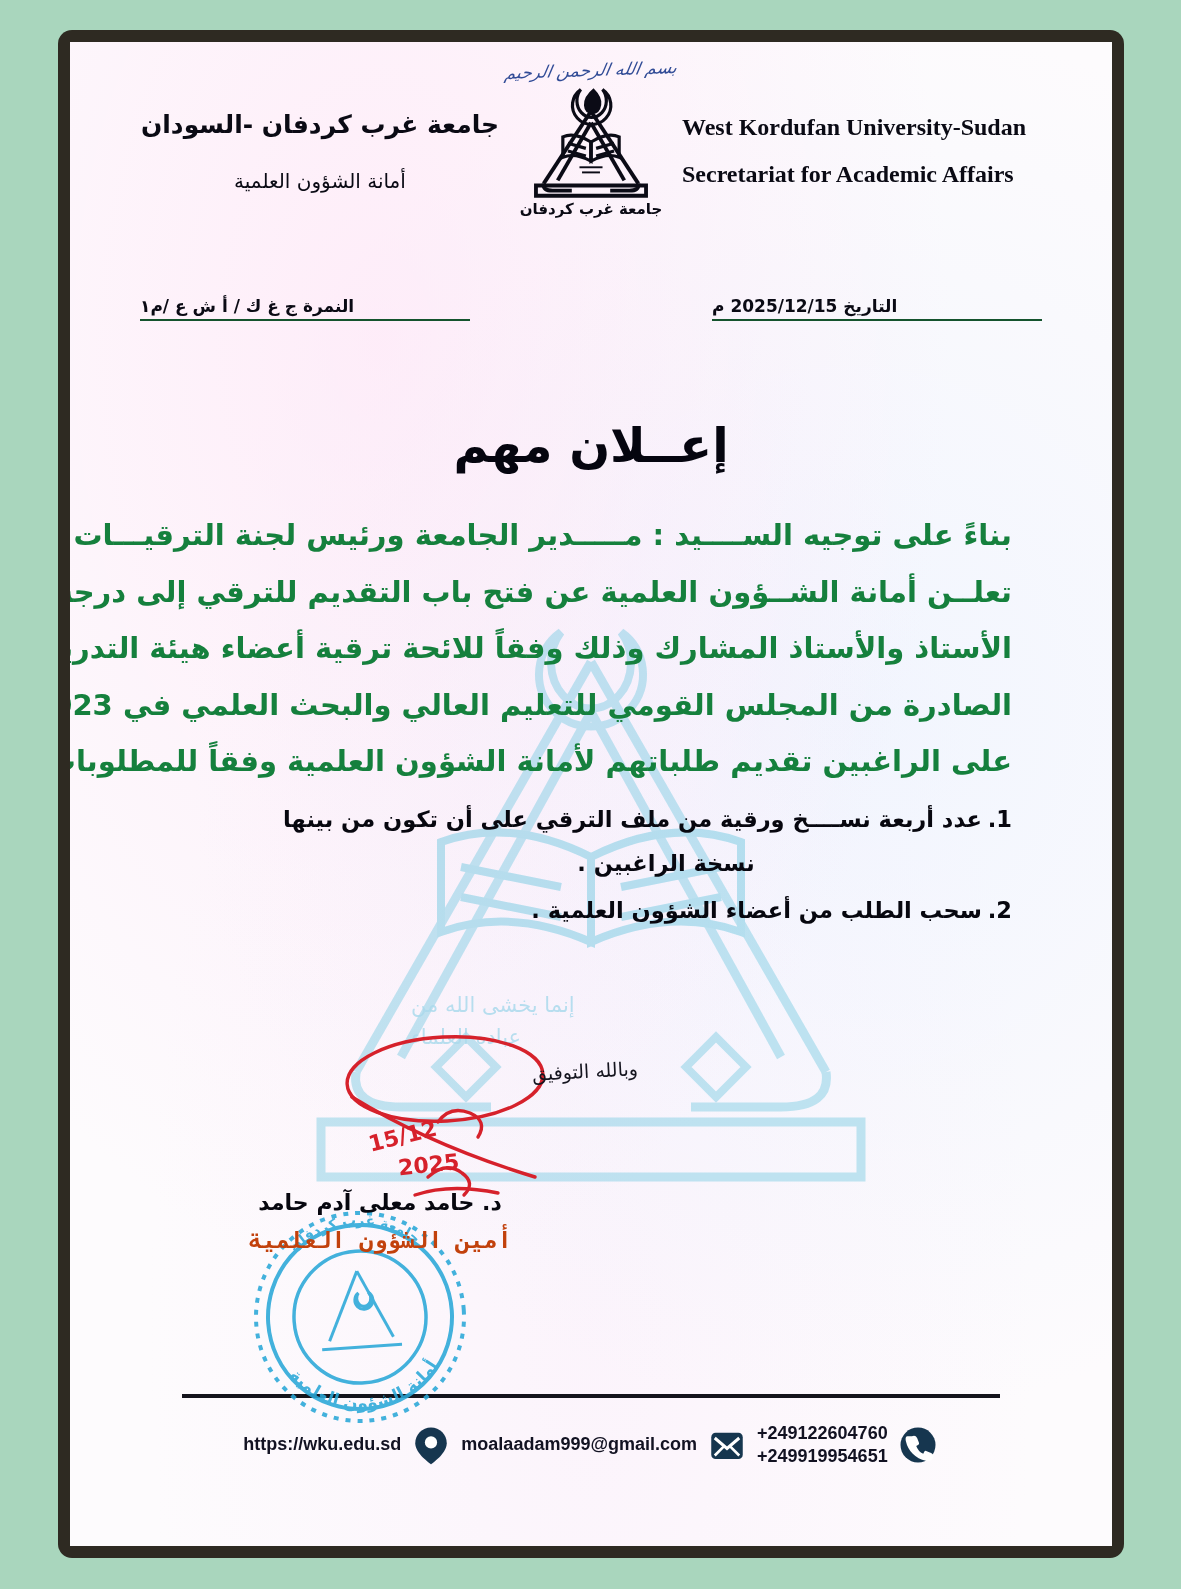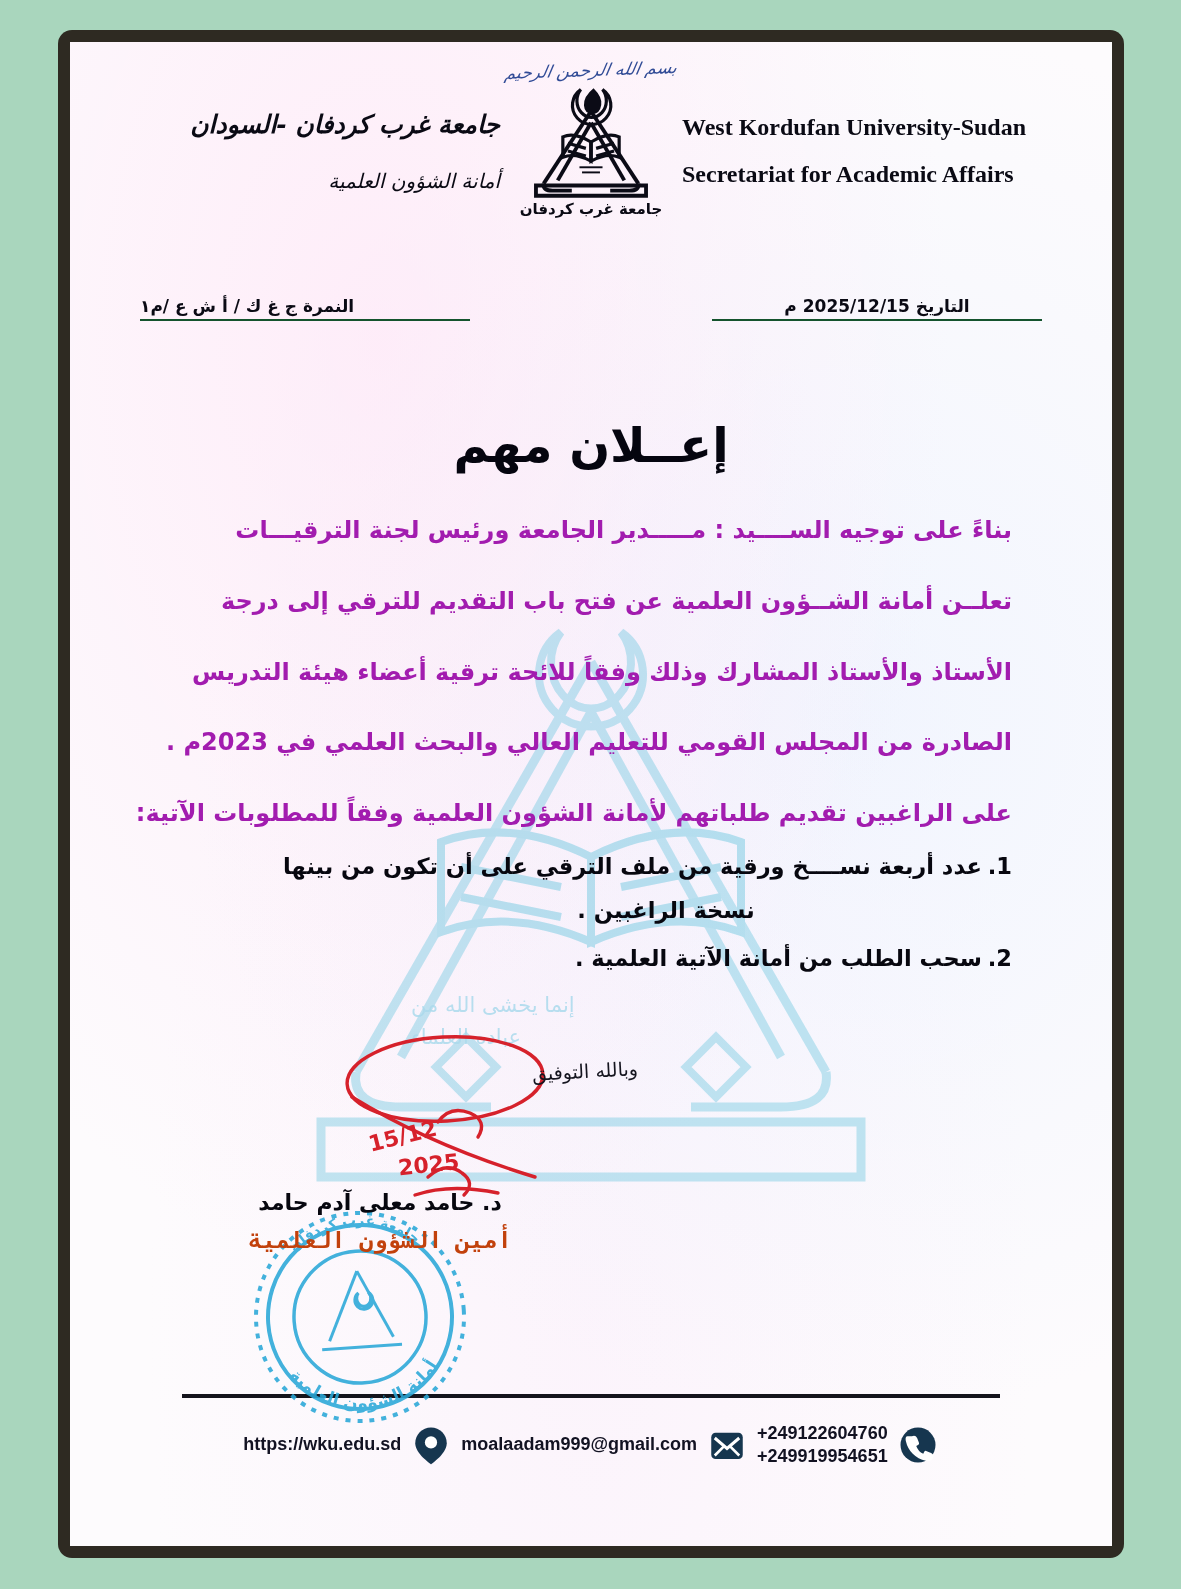--- a/index.html
+++ b/index.html
@@ -87,21 +87,21 @@
   .hdr-col { width: 360px; }
   .hdr-en { direction: ltr; text-align: left; }
   .hdr-en .l1, .hdr-en .l2 {
     font-family: "Liberation Serif", serif;
     font-weight: bold;
     font-size: 24px;
     color: #0a0a14;
     white-space: nowrap;
   }
   .hdr-en .l1 { margin-bottom: 20px; }
-  .hdr-ar { direction: rtl; text-align: right; font-style: italic; }
+  .hdr-ar { direction: rtl; text-align: center; }
   .hdr-ar .l1 {
     font-family: "DejaVu Sans", sans-serif;
     font-weight: bold;
     font-size: 25px;
     color: #0a0a14;
     margin-bottom: 30px;
     white-space: nowrap;
   }
   .hdr-ar .l2 {
     font-family: "DejaVu Sans", sans-serif;
@@ -138,21 +138,21 @@
   .meta-cell {
     font-family: "DejaVu Sans", sans-serif;
     font-size: 17px;
     font-weight: bold;
     color: #0a0a14;
     padding-bottom: 3px;
     border-bottom: 2px solid #14532d;
     min-width: 330px;
     white-space: nowrap;
   }
-  .meta-cell.date { text-align: center; }
+  .meta-cell.date { text-align: left; }
   .meta-cell.ref  { text-align: left; direction: rtl; }
 
   
   #doc-title {
     position: relative; z-index: 5;
     text-align: center;
     font-family: "DejaVu Sans", sans-serif;
     font-weight: bold;
     font-size: 48px;
     color: #05050f;
@@ -163,25 +163,24 @@
   
   #body-block {
     position: relative; z-index: 5;
     margin: 34px 100px 0 100px;
     direction: rtl;
     text-align: justify;
   }
   .body-line {
     font-family: "DejaVu Sans", sans-serif;
     font-weight: bold;
-    font-size: 24px;
-    color: #a21caf;
+    font-size: 29px;
+    color: #15803d;
     line-height: 1.95;
     white-space: nowrap;
-    margin-top: 24px;
   }
   #req-list {
     position: relative; z-index: 5;
     direction: rtl;
     margin: 8px 100px 0 100px;
     padding: 0;
     list-style: none;
   }
   #req-list li {
     font-family: "DejaVu Sans", sans-serif;
@@ -387,21 +386,21 @@
       <div class="body-line">الصادرة من المجلس القومي للتعليم العالي والبحث العلمي في 2023م .</div>
       <div class="body-line">على الراغبين تقديم طلباتهم لأمانة الشؤون العلمية وفقاً للمطلوبات الآتية:</div>
     </div>
 
     <ol id="req-list">
       <li>
         <span class="num">1.</span><span>عدد أربعة نســــخ ورقية من ملف الترقي على أن تكون من بينها</span>
         <span class="li-cont">نسخة الراغبين .</span>
       </li>
       <li>
-        <span class="num">2.</span><span>سحب الطلب من أمانة الآتية العلمية .</span>
+        <span class="num">2.</span><span>سحب الطلب من أعضاء الشؤون العلمية .</span>
       </li>
     </ol>
 
     <div id="hand-ink">
       <svg viewBox="0 0 280 180" xmlns="http://www.w3.org/2000/svg">
         <g fill="none" stroke="#d6212b" stroke-width="3.4" stroke-linecap="round">
           <ellipse cx="125" cy="52" rx="98" ry="42" transform="rotate(-3 125 52)"></ellipse>
           <path d="M32 70 Q110 118 215 150"></path>
           <path d="M118 95 Q130 78 150 86 Q168 94 158 110"></path>
           <path d="M108 150 q18 -16 34 -4 q14 10 2 22"></path>

